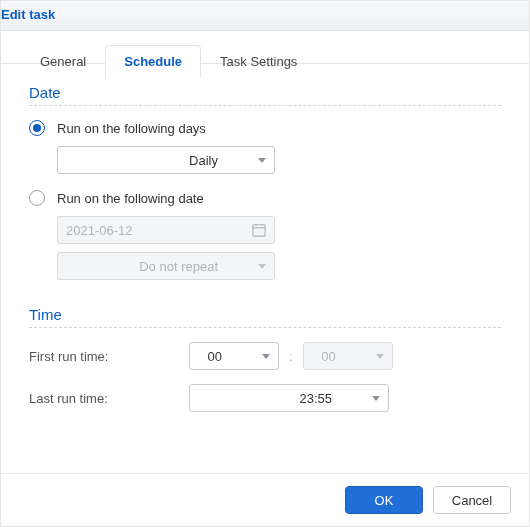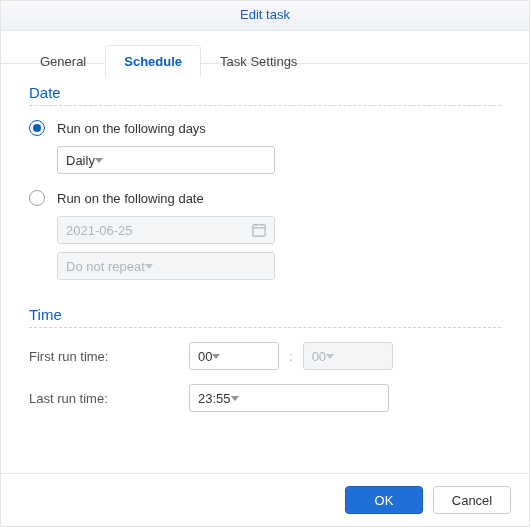--- a/index.html
+++ b/index.html
@@ -13,22 +13,22 @@
   .window {
     width: 530px;
     height: 527px;
     display: flex;
     flex-direction: column;
     border: 1px solid #e5e5e5;
   }
   .titlebar {
     background: linear-gradient(#f8f9fb, #eef1f5);
     border-bottom: 1px solid #e1e5ea;
-    text-align: center;
-    font-weight: 400;
+    text-align: left;
+    font-weight: 700;
     color: #0a5dc2;
     padding: 6px 0 8px;
     font-size: 13px;
   }
   .tabs {
     display: flex;
     padding: 0 20px;
     border-bottom: 1px solid #e5e5e5;
     gap: 0;
   }
@@ -89,28 +89,29 @@
   }
   .radio.checked {
     border-color: #0a5dc2;
   }
   .indent {
     margin-left: 28px;
   }
   .select {
     display: flex;
     align-items: center;
-    justify-content: flex-start;
+    justify-content: flex-end;
     border: 1px solid #c8ccd2;
     background: #fff;
     height: 28px;
     padding: 0 8px;
     border-radius: 3px;
     cursor: pointer;
     color: #333;
+    gap: 40px;
   }
   .select.disabled {
     background: #f4f5f7;
     color: #b0b5bc;
     border-color: #d7dadf;
     cursor: default;
   }
   .select .caret {
     width: 0; height: 0;
     border-left: 4px solid transparent;
@@ -205,21 +206,21 @@
         <span class="caret"></span>
       </div>
     </div>
 
     <div class="radio-row">
       <span class="radio"></span>
       <span>Run on the following date</span>
     </div>
     <div class="indent">
       <div class="date-input w218" style="margin-bottom:8px;">
-        <span>2021-06-25</span>
+        <span>2021-06-12</span>
         <svg class="cal-icon" viewBox="0 0 16 16">
           <rect x="1" y="2" width="14" height="13" rx="1" fill="none" stroke="#aeb3ba" stroke-width="1.3"></rect>
           <line x1="1" y1="5.5" x2="15" y2="5.5" stroke="#aeb3ba" stroke-width="1.3"></line>
           <line x1="4.5" y1="1" x2="4.5" y2="3.5" stroke="#aeb3ba" stroke-width="1.3"></line>
           <line x1="11.5" y1="1" x2="11.5" y2="3.5" stroke="#aeb3ba" stroke-width="1.3"></line>
         </svg>
       </div>
       <div class="select disabled w218">
         <span>Do not repeat</span>
         <span class="caret"></span>

